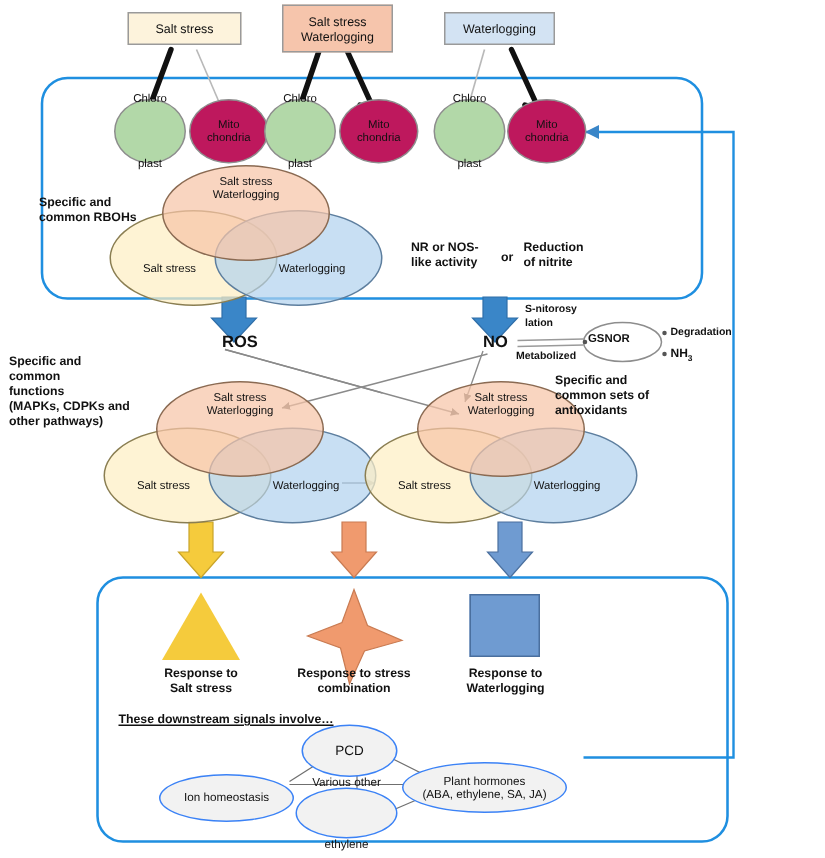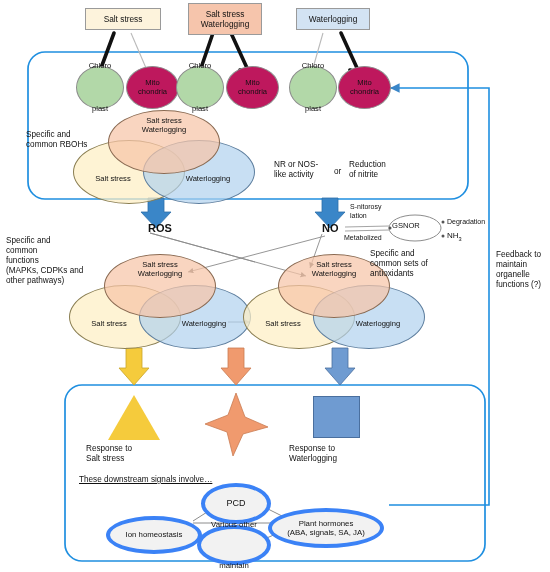--- a/index.html
+++ b/index.html
@@ -1,22 +1,22 @@
 <!DOCTYPE html>
 <html><head>
 <meta charset="utf-8">
 <style>
   html,body{margin:0;padding:0;background:#ffffff;}
   body{width:550px;height:572px;overflow:hidden;
        font-family:"Liberation Sans","DejaVu Sans",sans-serif;
        color:#1a1a1a;}
   #root{position:relative;width:550px;height:572px;padding-left:48px;}
   svg.layer{position:absolute;left:0;top:0;width:550px;height:572px;overflow:visible;}
-  .lbl{position:absolute;font-size:8.2px;line-height:1.22;color:#111;}
-  .ctr{}
+  .lbl{position:absolute;font-size:8.2px;line-height:1.22;color:#111;font-weight:bold;}
+  .ctr{text-align:center;}
 
   
   .srcbox{position:absolute;border:1px solid #9a9a9a;font-size:8.3px;
           line-height:1.25;text-align:center;display:flex;flex-direction:column;
           align-items:center;justify-content:center;color:#111;}
   .src-salt{background:#fdf3dc;}
   .src-both{background:#f6c5ac;}
   .src-wl{background:#d3e3f3;}
 
   
@@ -35,21 +35,21 @@
             color:#111;z-index:6;}
 
   .molecule{position:absolute;font-weight:bold;font-size:11px;color:#111;}
   .tiny{font-size:7px;}
 
   
   .tri{position:absolute;width:0;height:0;}
   .sq{position:absolute;background:#6f9bd1;border:1px solid #4a6f9e;}
 
   
-  .oval{position:absolute;border:4px solid #3b82f6;border-radius:50%;
+  .oval{position:absolute;border:1px solid #3b82f6;border-radius:50%;
         background:#f2f2f2;font-size:7.8px;line-height:1.2;display:flex;
         flex-direction:column;align-items:center;justify-content:center;
         text-align:center;color:#111;}
   .uline{text-decoration:underline;}
   sub{font-size:70%;}
 </style>
 </head>
 <body>
 
 <div id="root">
@@ -246,51 +246,49 @@
     <div class="venn-txt" style="left:252px;top:319px;width:62px;">Salt stress</div>
     <div class="venn-txt" style="left:342px;top:319px;width:72px;">Waterlogging</div>
   </div>
 
   <div class="lbl" style="left:370px;top:249px;width:92px;">
     <div>Specific and</div>
     <div>common sets of</div>
     <div>antioxidants</div>
   </div>
 
-  <div class="lbl" style="left:496px;top:250px;width:54px;">
-    <div>Feedback to</div>
-    <div>maintain</div>
-    <div>organelle</div>
-    <div>functions (?)</div>
-  </div>
 
   <div class="tri" style="left:108px;top:395px;
        border-left:26px solid transparent;border-right:26px solid transparent;
        border-bottom:45px solid #f5cb3c;"></div>
   <div class="sq" style="left:313px;top:396px;width:45px;height:40px;"></div>
 
   <div class="lbl ctr" style="left:86px;top:444px;width:96px;">
     <div>Response to</div>
     <div>Salt stress</div>
   </div>
+  <div class="lbl ctr" style="left:183px;top:444px;width:106px;">
+    <div>Response to stress</div>
+    <div>combination</div>
+  </div>
   <div class="lbl ctr" style="left:289px;top:444px;width:96px;">
     <div>Response to</div>
     <div>Waterlogging</div>
   </div>
 
   <div class="lbl uline" style="left:79px;top:475px;">These downstream signals involve…</div>
 
   <div class="oval" style="left:106px;top:516px;width:88px;height:30px;">
     <span>Ion homeostasis</span>
   </div>
   <div class="oval" style="left:201px;top:483px;width:62px;height:33px;font-size:9px;">
     <span>PCD</span>
   </div>
   <div class="oval" style="left:268px;top:508px;width:108px;height:32px;">
     <span>Plant hormones</span>
-    <span>(ABA, signals, SA, JA)</span>
+    <span>(ABA, ethylene, SA, JA)</span>
   </div>
   <div class="oval" style="left:197px;top:525px;width:66px;height:32px;gap:32px;">
     <span>Various other</span>
-    <span>maintain</span>
+    <span>ethylene</span>
   </div>
 
 </div>
 
 </body></html>

